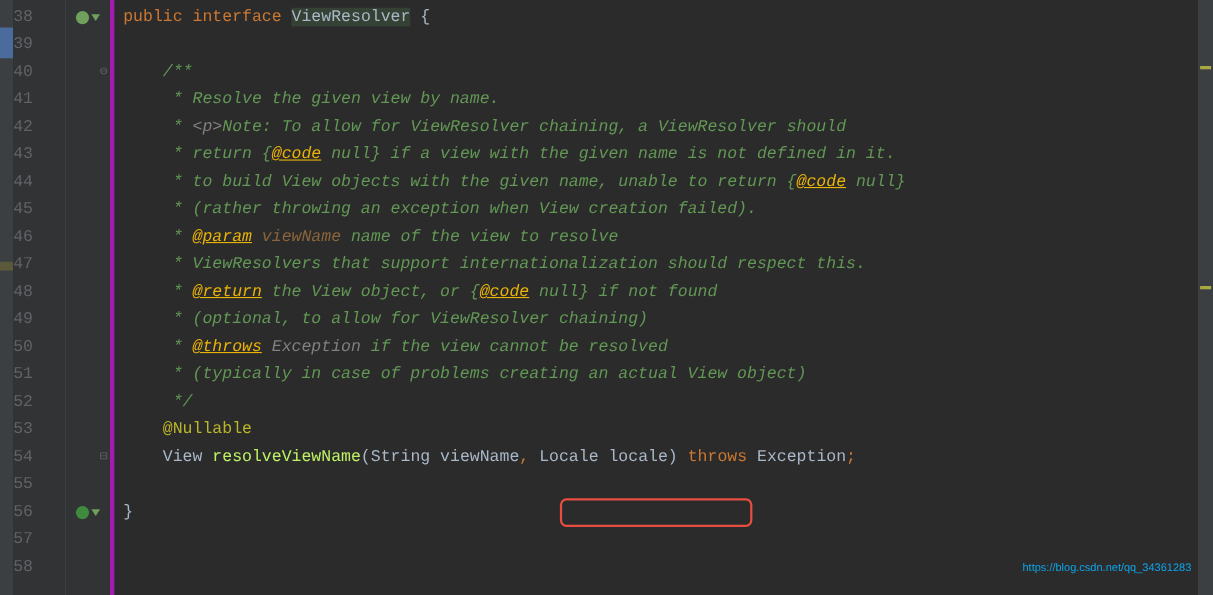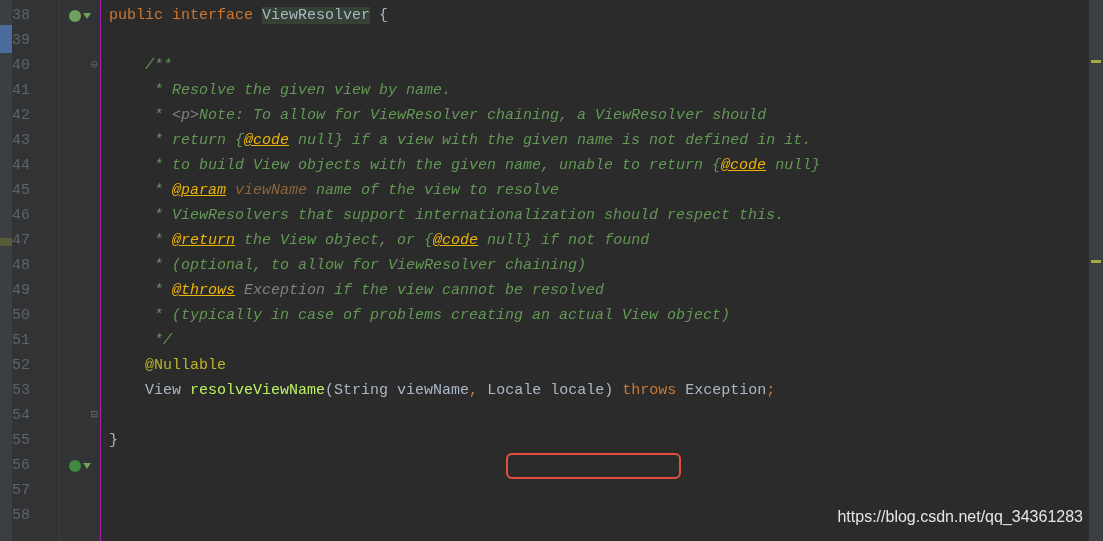--- a/index.html
+++ b/index.html
@@ -87,21 +87,21 @@
       right: 2px;
       color: #606366;
       font-size: 12px;
     }
     .code-area {
       flex: 1;
       background: #2b2b2b;
       padding-top: 3px;
       padding-left: 8px;
       position: relative;
-      border-left: 1px solid #a21caf;
+      border-left: 4px solid #a21caf;
     }
     .code-line {
       height: 25px;
       white-space: pre;
       color: #a9b7c6;
     }
     .kw { color: #cc7832; }
     .identifier { color: #a9b7c6; }
     .method-name { color: #bef264; }
     .comment { color: #808080; font-style: italic; }
@@ -118,22 +118,22 @@
       top: 453px;
       left: 405px;
       width: 175px;
       height: 26px;
       pointer-events: none;
     }
     .watermark {
       position: absolute;
       bottom: 12px;
       right: 20px;
-      color: #e5e5e5;
-      font-size: 16px;
+      color: #0ea5e9;
+      font-size: 10px;
       font-family: Arial, sans-serif;
       font-style: normal;
     }
     .scrollbar-track {
       position: absolute;
       right: 0;
       top: 0;
       width: 14px;
       height: 100%;
       background: #3c3f41;
@@ -213,20 +213,21 @@
     <div class="icon-cell"></div>
   </div>
   <div class="code-area">
     <div class="code-line"><span class="kw">public</span> <span class="kw">interface</span> <span class="identifier interface-bg">ViewResolver</span><span class="brace"> {</span></div>
     <div class="code-line"></div>
     <div class="code-line"><span>    </span><span class="doc-text">/**</span></div>
     <div class="code-line"><span>    </span><span class="doc-text"> * Resolve the given view by name.</span></div>
     <div class="code-line"><span>    </span><span class="doc-text"> * </span><span class="comment">&lt;p&gt;</span><span class="doc-text">Note: To allow for ViewResolver chaining, a ViewResolver should</span></div>
     <div class="code-line"><span>    </span><span class="doc-text"> * return {</span><span class="doc-tag">@code</span><span class="doc-text"> null} if a view with the given name is not defined in it.</span></div>
     <div class="code-line"><span>    </span><span class="doc-text"> * to build View objects with the given name, unable to return {</span><span class="doc-tag">@code</span><span class="doc-text"> null}</span></div>
+    <div class="code-line"><span>    </span><span class="doc-text"> * (rather throwing an exception when View creation failed).</span></div>
     <div class="code-line"><span>    </span><span class="doc-text"> * </span><span class="doc-tag">@param</span><span class="doc-param"> viewName</span><span class="doc-text"> name of the view to resolve</span></div>
     <div class="code-line"><span>    </span><span class="doc-text"> * ViewResolvers that support internationalization should respect this.</span></div>
     <div class="code-line"><span>    </span><span class="doc-text"> * </span><span class="doc-tag">@return</span><span class="doc-text"> the View object, or {</span><span class="doc-tag">@code</span><span class="doc-text"> null} if not found</span></div>
     <div class="code-line"><span>    </span><span class="doc-text"> * (optional, to allow for ViewResolver chaining)</span></div>
     <div class="code-line"><span>    </span><span class="doc-text"> * </span><span class="doc-tag">@throws</span><span class="comment"> Exception</span><span class="doc-text"> if the view cannot be resolved</span></div>
     <div class="code-line"><span>    </span><span class="doc-text"> * (typically in case of problems creating an actual View object)</span></div>
     <div class="code-line"><span>    </span><span class="doc-text"> */</span></div>
     <div class="code-line"><span>    </span><span class="annotation">@Nullable</span></div>
     <div class="code-line"><span>    </span><span class="identifier">View </span><span class="method-name">resolveViewName</span><span>(</span><span class="identifier">String </span><span class="identifier">viewName</span><span class="comma">,</span><span class="identifier"> Locale locale</span><span>) </span><span class="kw">throws</span><span class="identifier"> Exception</span><span class="comma">;</span></div>
     <div class="code-line"></div>

